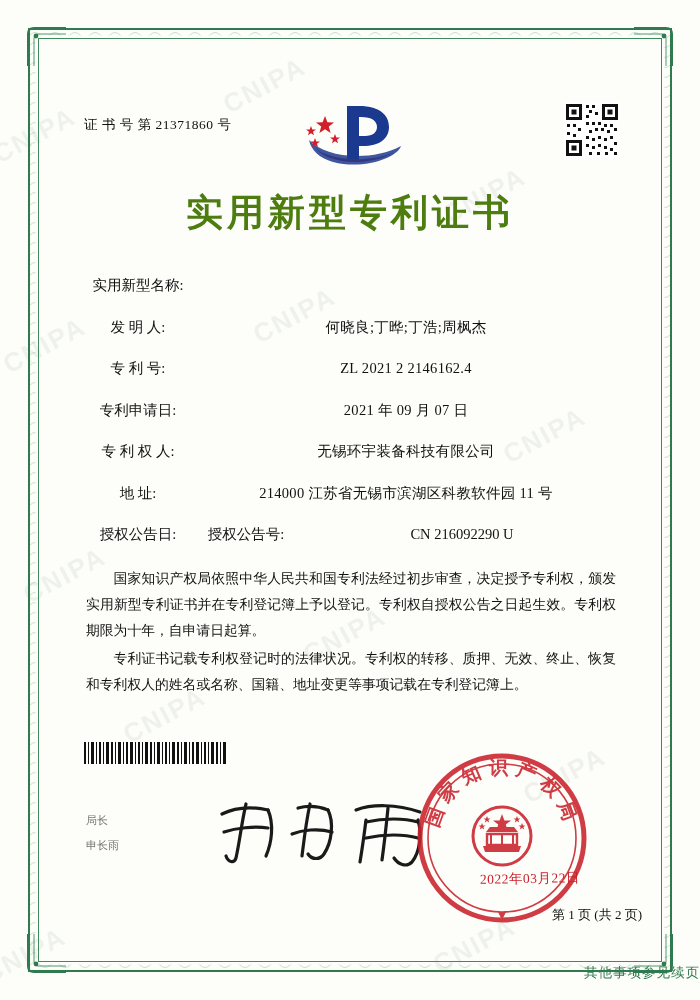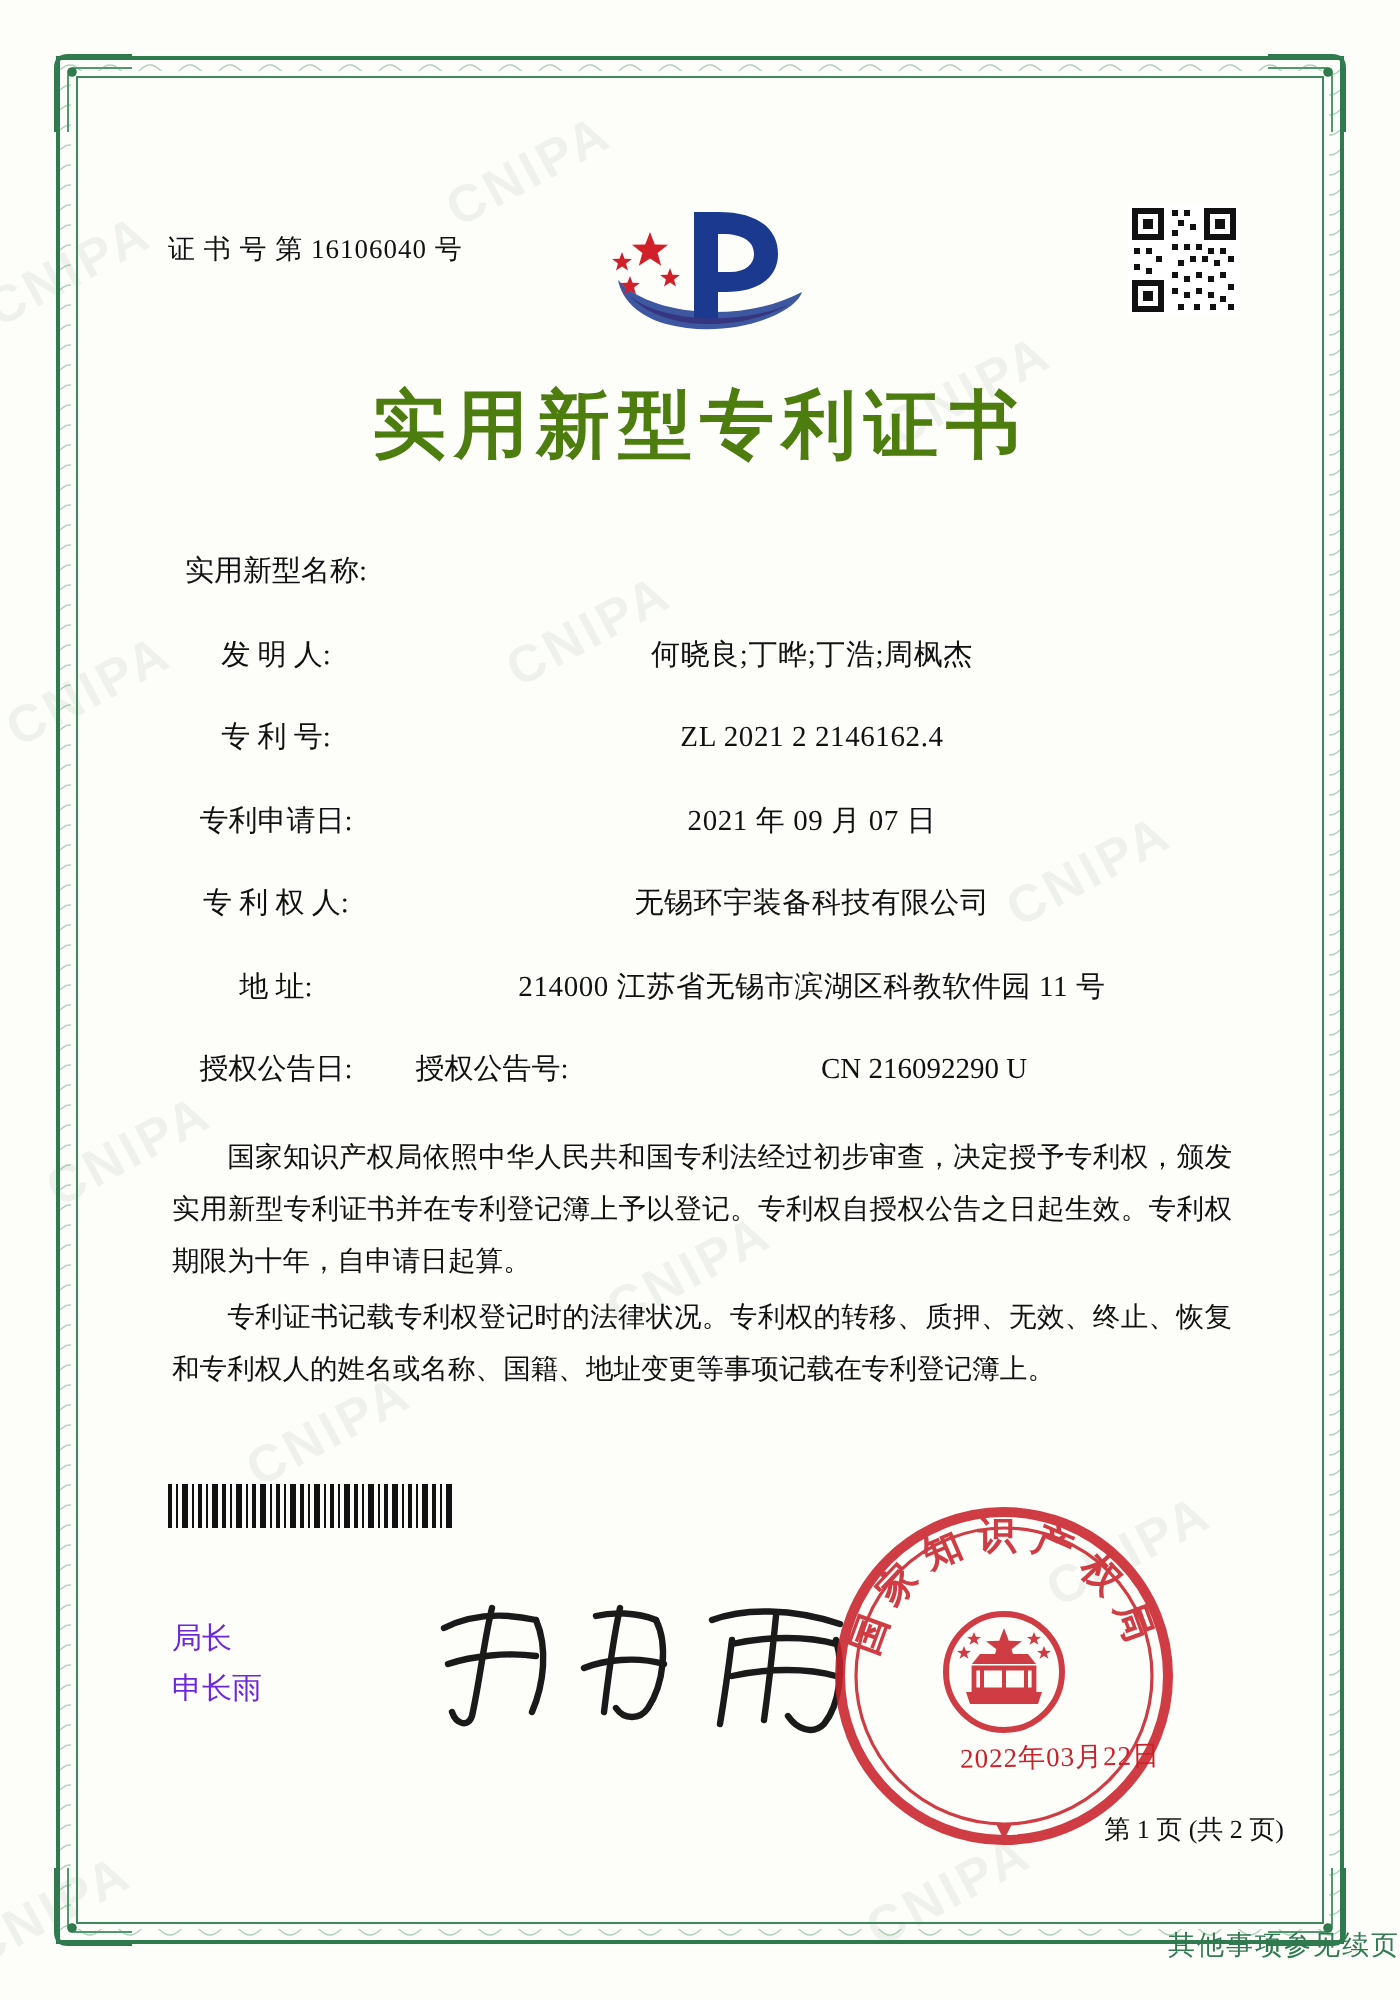--- a/index.html
+++ b/index.html
@@ -185,23 +185,23 @@
     top: 684px;
     width: 144px;
     height: 22px;
   }
 
   
   .sig-label {
     position: absolute;
     left: 28px;
     top: 750px;
-    font-size: 15px;
+    font-size: 11px;
     line-height: 25px;
-    color: #6d28d9;
+    color: #737373;
   }
   .signature {
     position: absolute;
     left: 148px;
     top: 736px;
     width: 240px;
     height: 76px;
   }
 
   
@@ -300,21 +300,21 @@
   <div class="corner corner-br">
     <svg width="46" height="46" viewBox="0 0 46 46">
       <path d="M4 42 L4 10 Q4 4 10 4 L42 4" fill="none" stroke="#2f7a4f" stroke-width="2"></path>
       <path d="M10 42 L10 14 Q10 10 14 10 L42 10" fill="none" stroke="#4f9a6c" stroke-width="1"></path>
       <circle cx="12" cy="12" r="2.4" fill="#2f7a4f"></circle>
     </svg>
   </div>
 
   <div class="content">
 
-    <div class="cert-no">证 书 号 第 16106040 号</div>
+    <div class="cert-no">证 书 号 第 21371860 号</div>
 
     <div class="qr">
       <svg width="56" height="56" viewBox="0 0 56 56">
         <rect width="56" height="56" fill="#ffffff"></rect>
         <g fill="#111">
           <rect x="2" y="2" width="16" height="16"></rect>
             <rect x="5" y="5" width="10" height="10" fill="#fff"></rect>
             <rect x="7.5" y="7.5" width="5" height="5"></rect>
           <rect x="38" y="2" width="16" height="16"></rect>
             <rect x="41" y="5" width="10" height="10" fill="#fff"></rect>

